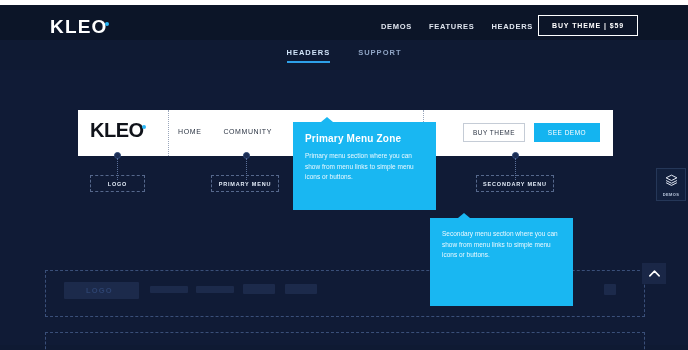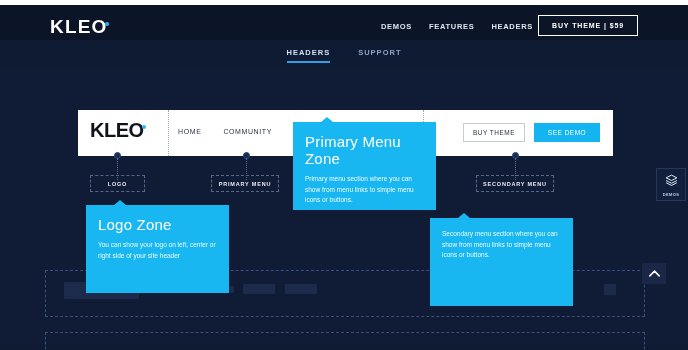--- a/index.html
+++ b/index.html
@@ -129,21 +129,21 @@
     font-size:5.5px; font-weight:bold; letter-spacing:0.8px;
     color:#e3ecf8;
   }
 
   
   .card{
     position:absolute; background:#19b7f2; color:#ffffff;
     padding:11px 12px 12px 12px;
   }
   .card h4{
-    font-size:15px; font-weight:normal; margin-bottom:7px;
+    font-size:10px; font-weight:bold; margin-bottom:7px;
     letter-spacing:0.2px; color:#ffffff;
   }
   .card p{
     font-size:6.5px; line-height:1.65; color:#eaf9ff;
   }
   .card .nub{
     position:absolute; width:0; height:0;
   }
   .nub-up{
     top:-5px; left:28px;
@@ -254,25 +254,20 @@
   <div class="ghost-block" style="left:243px; top:214px; width:32px; height:10px;"></div>
   <div class="ghost-block" style="left:285px; top:214px; width:32px; height:10px;"></div>
   <div class="ghost-block" style="left:604px; top:214px; width:12px; height:11px;"></div>
 
   <div class="card" style="left:293px; top:52px; width:143px; height:88px;">
     <div class="nub nub-up"></div>
     <h4>Primary Menu Zone</h4>
     <p>Primary menu section where you can show from menu links to simple menu icons or buttons.</p>
   </div>
 
-  <div class="card" style="left:86px; top:135px; width:143px; height:88px;">
-    <div class="nub nub-up"></div>
-    <h4>Logo Zone</h4>
-    <p>You can show your logo on left, center or right side of your site header</p>
-  </div>
 
   <div class="card" style="left:430px; top:148px; width:143px; height:88px;">
     <div class="nub nub-up"></div>
     <p>Secondary menu section where you can show from menu links to simple menu icons or buttons.</p>
   </div>
 
 </div>
 
 <div class="demos-widget">
   <span>

